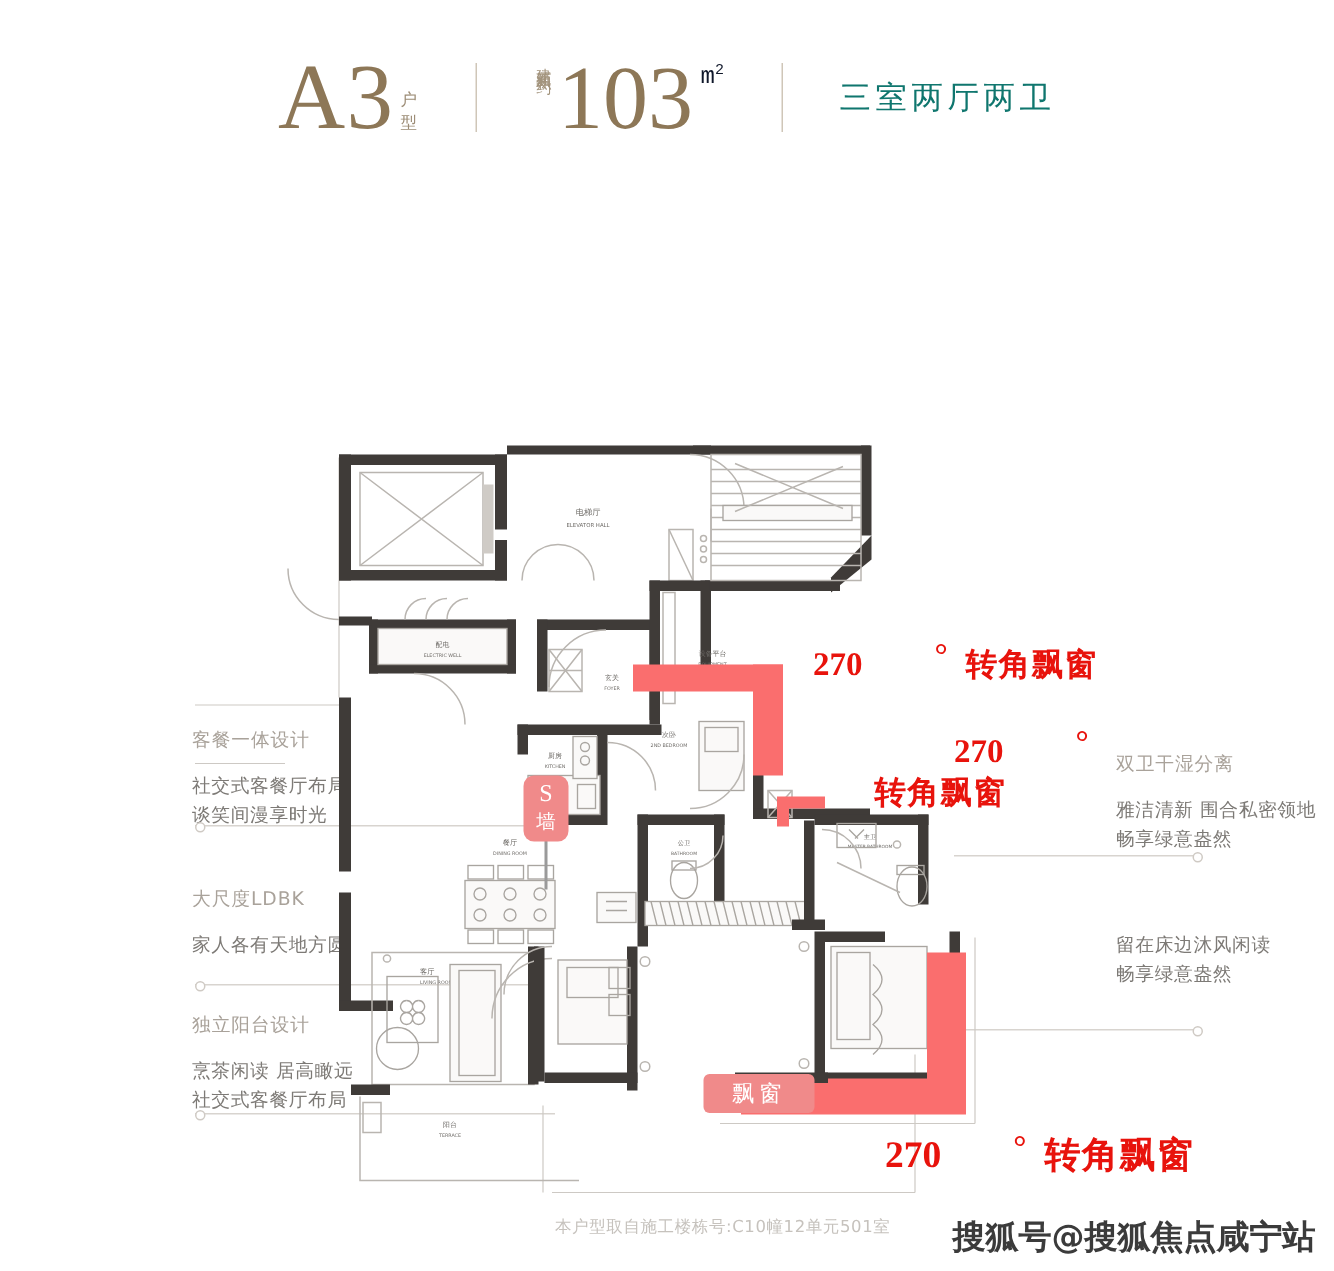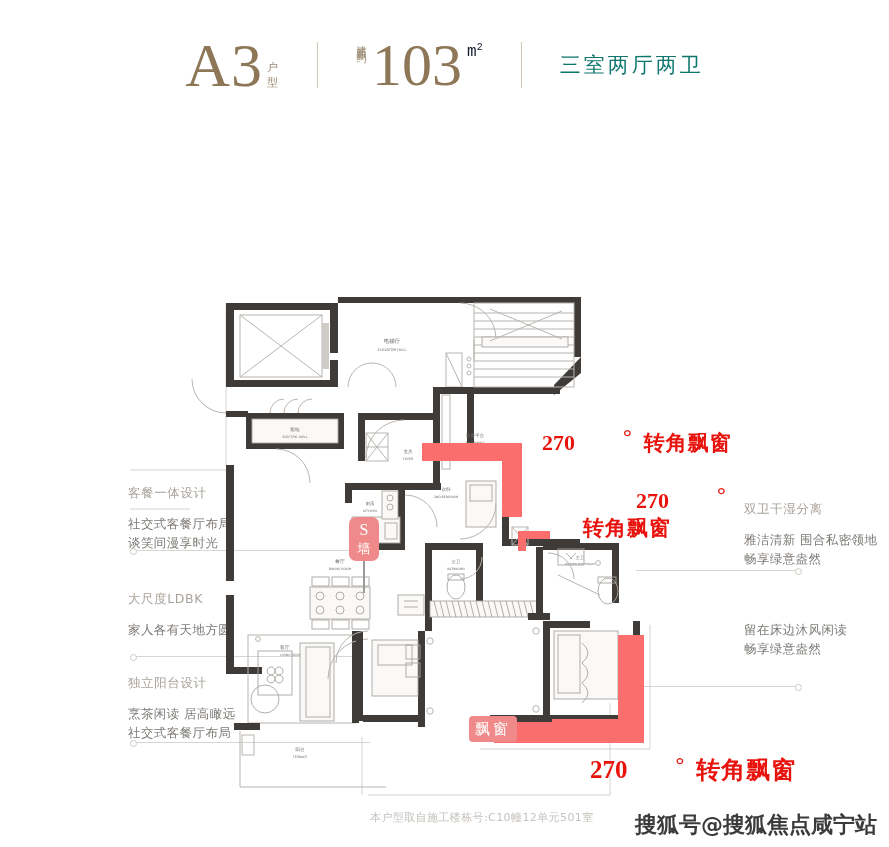--- a/index.html
+++ b/index.html
@@ -481,18 +481,18 @@
   <div class="callout" style="left:542px;top:752px">
     <span class="deg" style="font-size:25px">270</span><sup class="deg">°</sup><span class="cn" style="font-size:24px">转角飘窗</span>
   </div>
 
   <div class="badge-s-stem" style="left:363px;top:559px;height:34px"></div>
   <div class="badge-s" style="left:349px;top:517px">
     <span class="s">S</span>
     <span class="cn">墙</span>
   </div>
 
-  <div class="badge-flat" style="left:469px;top:716px;width:48px">飘窗</div>
+  <div class="badge-flat" style="left:469px;top:716px;width:74px">飘窗</div>
 
   <div class="footnote">本户型取自施工楼栋号:C10幢12单元501室</div>
   <div class="watermark">搜狐号@搜狐焦点咸宁站</div>
 
 </div>
 
 </body></html>

